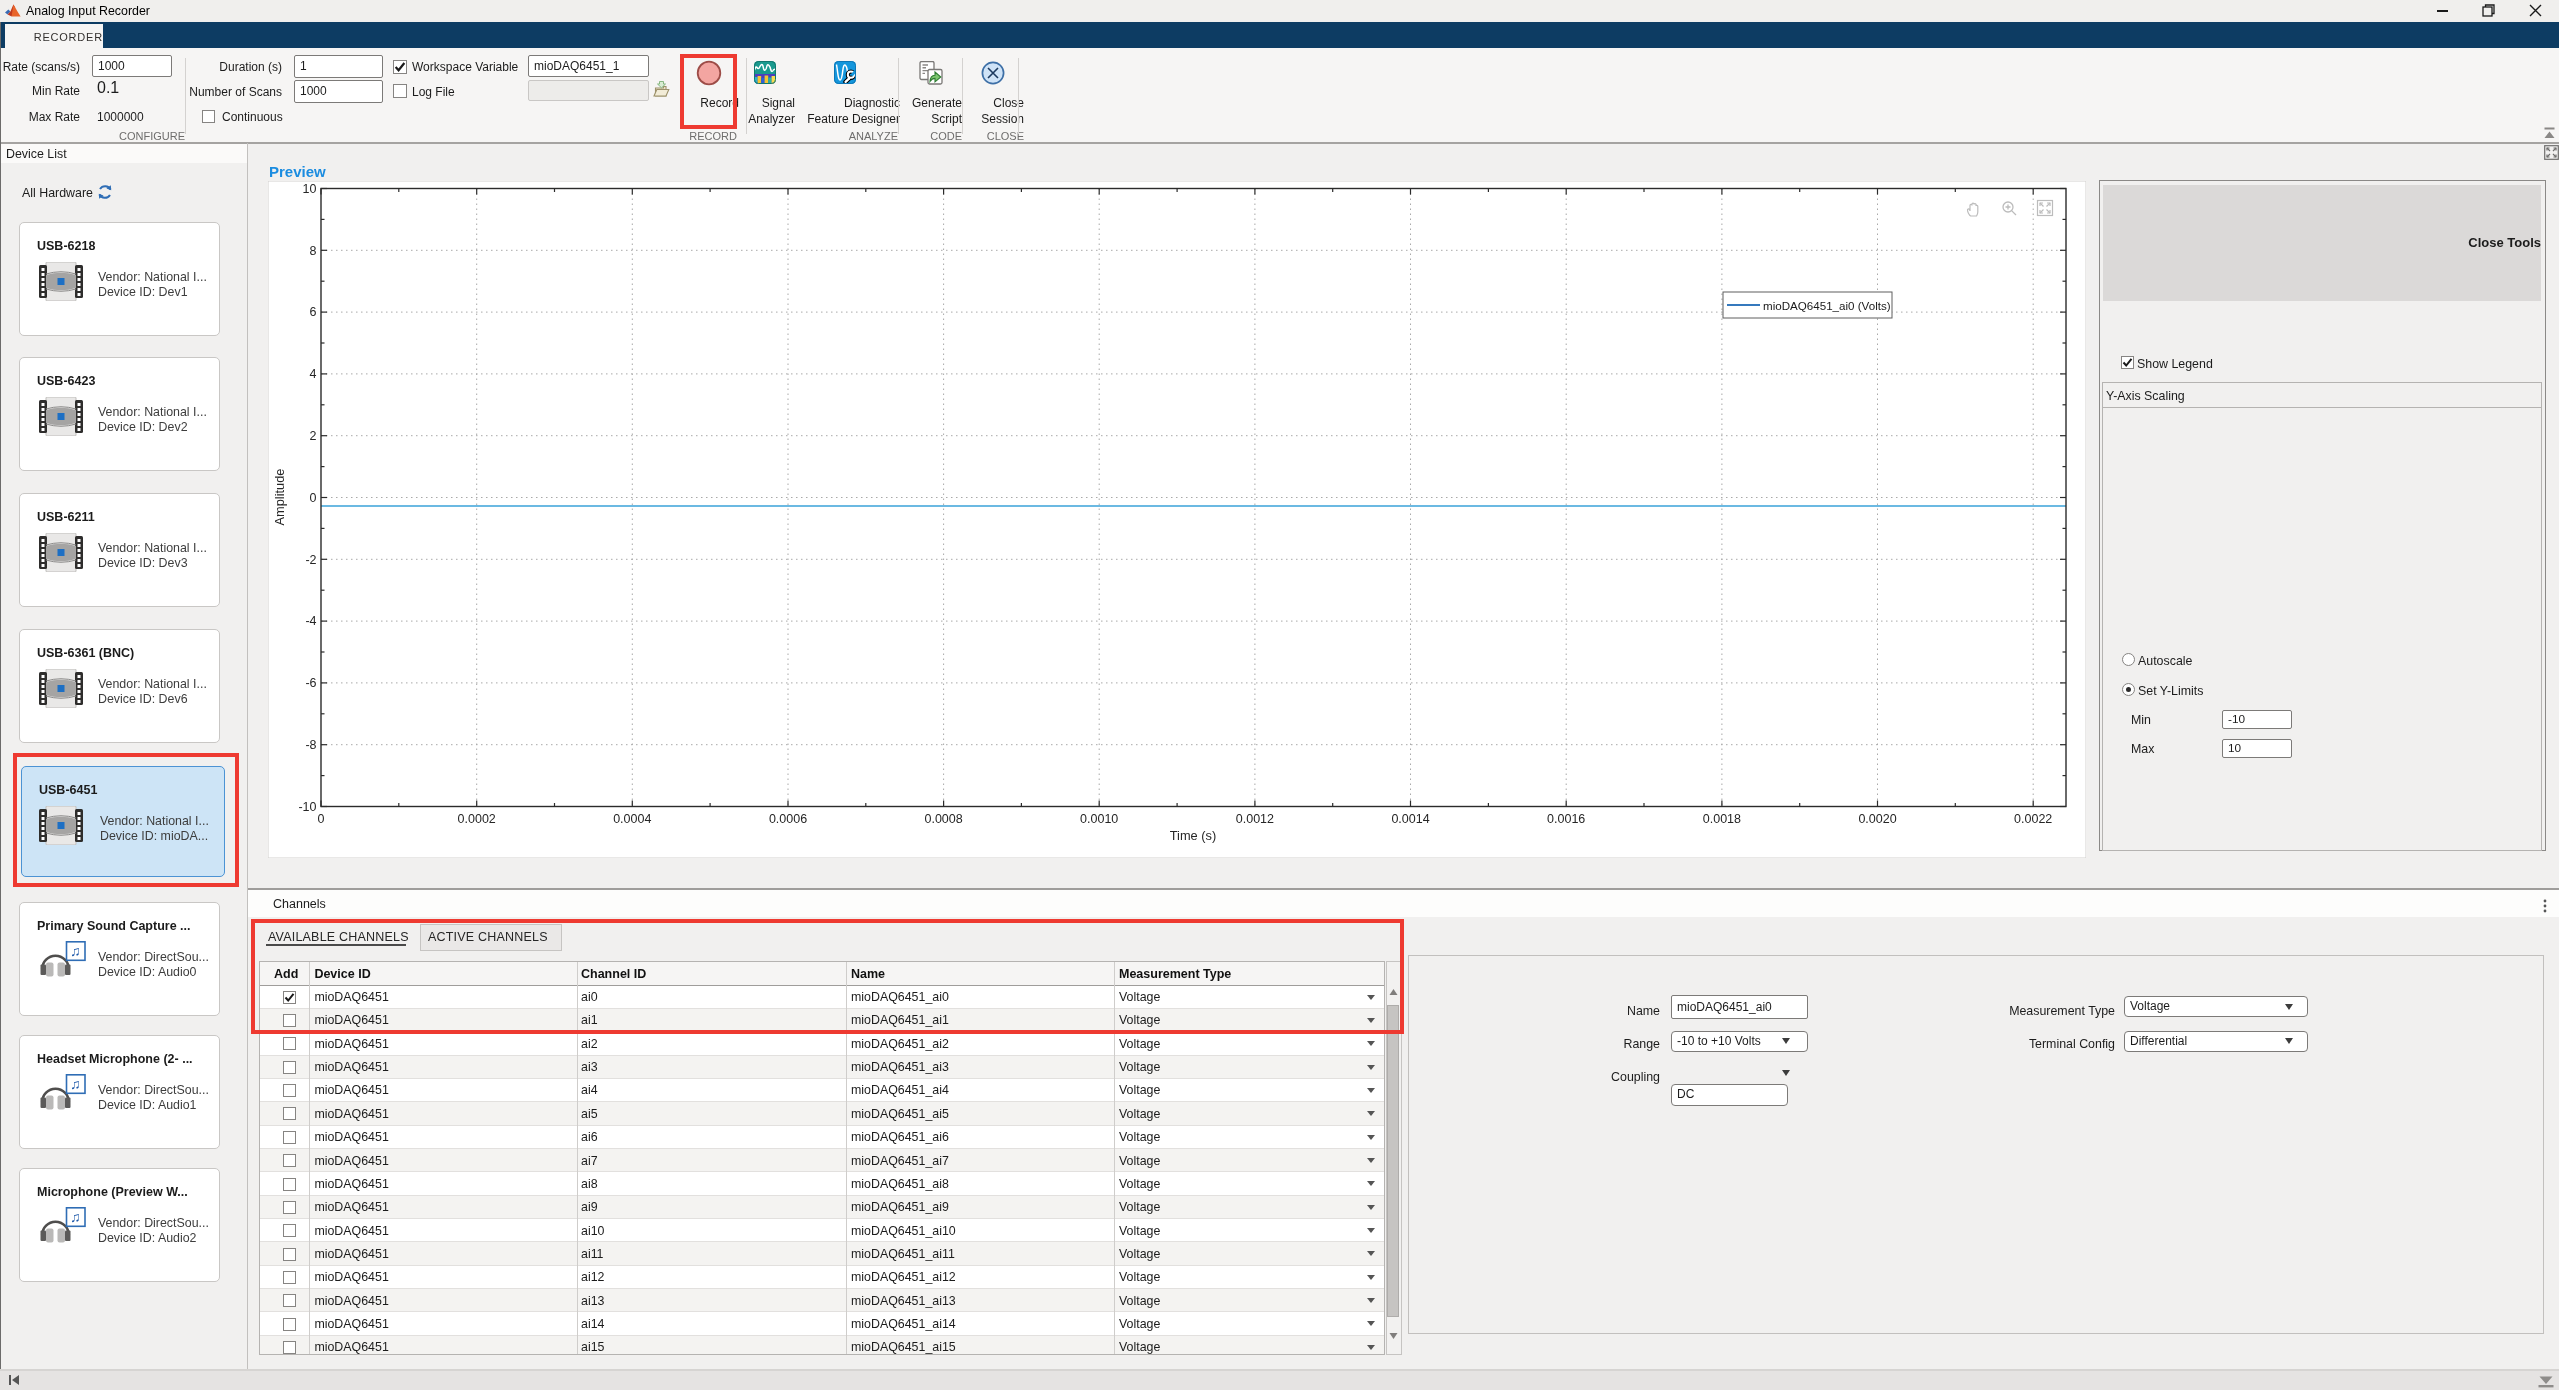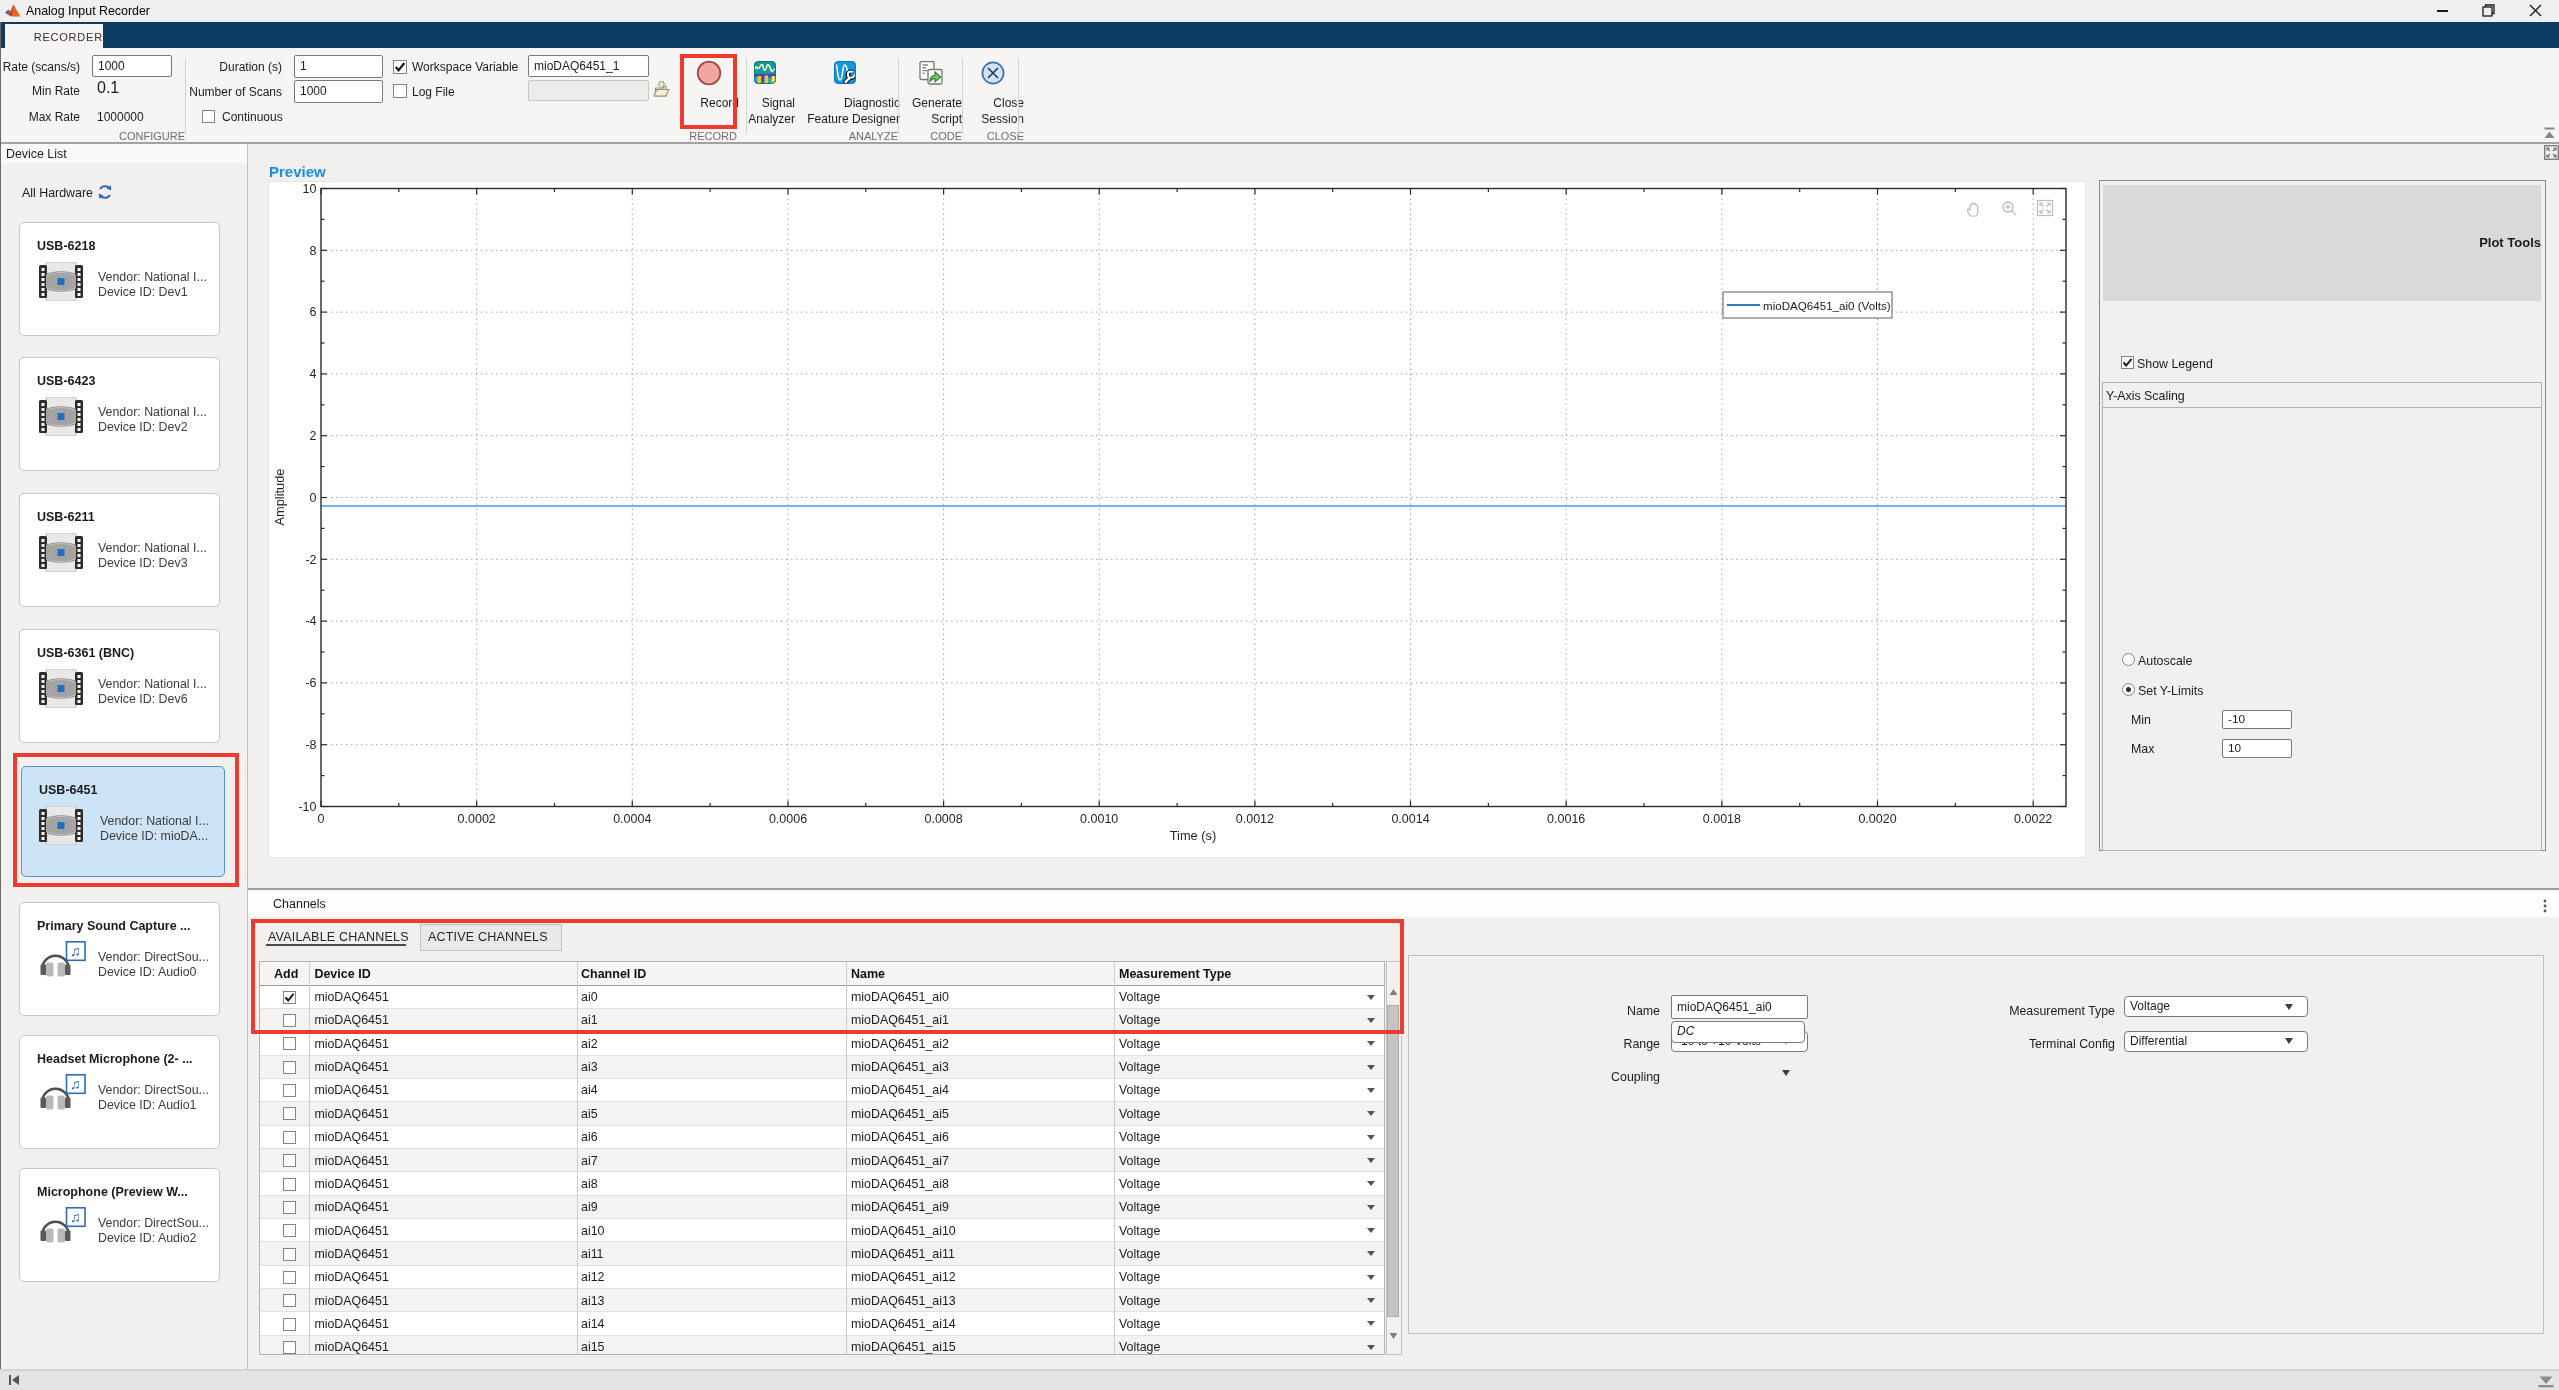--- a/index.html
+++ b/index.html
@@ -497,21 +497,21 @@
         <path d="M6 3.5 V8.5 M3.5 6 H8.5 M9.6 9.6 L14 14"></path>
       </g>
       <g transform="translate(1769,19)" stroke="#bcbcbc" stroke-width="1.2" fill="none">
 <rect x="0.5" y="0.5" width="15" height="15"></rect>
         <path d="M3 3 L6.5 6.5 M13 3 L9.5 6.5 M3 13 L6.5 9.5 M13 13 L9.5 9.5"></path>
 <path d="M3 6 V3 H6 M10 3 H13 V6 M3 10 V13 H6 M13 10 V13 H10"></path>
       </g>
     </svg>
     <div class="abs" style="left:2099px;top:180px;width:447px;height:671px;border:1.5px solid #8b8987;background:#f1f0ef;"></div>
     <div class="abs" style="left:2103px;top:184.5px;width:438px;height:116px;background:#dbd9d8;"></div>
-    <div class="t tc" style="left:2103px;width:438px;top:236px;font-size:13px;font-weight:bold;color:#1b1b1b;">Plot Tools</div>
+    <div class="t tc" style="left:2103px;width:438px;top:236px;font-size:13px;font-weight:bold;color:#1b1b1b;">Close Tools</div>
     <div class="cb" style="left:2121px;top:356px;width:13px;height:13px">
       <svg width="11" height="11" viewBox="0 0 11 11" style="position:absolute;left:0px;top:0px">
         <path d="M1.5 5.5 L4.2 8.5 L9.5 1.8" fill="none" stroke="#1a1a1a" stroke-width="2"></path>
       </svg>
     </div>
     <div class="t" style="left:2137px;top:357px;font-size:12.4px;">Show Legend</div>
     <div class="abs" style="left:2101.5px;top:382px;width:440px;height:468.5px;border:1px solid #b5b3b1;"></div>
     <div class="t" style="left:2106px;top:388.5px;font-size:12.4px;">Y-Axis Scaling</div>
     <div class="abs" style="left:2101.5px;top:407px;width:440px;height:1px;background:#b5b3b1;"></div>
     <div class="rb" style="left:2122px;top:652.5px"></div>
@@ -673,21 +673,21 @@
     </svg>
     <div class="abs" style="left:1387px;top:1005px;width:12px;height:312px;background:#c6c4c2;border:1px solid #aeacaa;"></div>
     <div class="redrect" style="left:251px;top:919px;width:1153px;height:115px;"></div>
     <div class="abs" style="left:1408px;top:955px;width:1136px;height:378.5px;border:1px solid #c2c0be;"></div>
     <div class="t" style="right:899px;top:1004px;font-size:12.4px;">Name</div>
     <div class="box" style="left:1671px;top:995px;width:137px;height:24px;line-height:22px;">mioDAQ6451_ai0</div>
     <div class="t" style="right:899px;top:1037px;font-size:12.4px;">Range</div>
     <div class="box" style="left:1671px;top:1030.5px;width:137px;height:21.5px;line-height:19.5px;border-radius:4px;">-10 to +10 Volts</div>
     <div class="ddt" style="left:1782px;top:1038px;"></div>
     <div class="t" style="right:899px;top:1069.5px;font-size:12.4px;">Coupling</div>
-    <div class="box" style="left:1671px;top:1021px;width:134px;height:21.5px;line-height:19.5px;border-radius:4px;font-style:italic;">DC</div>
+    <div class="box" style="left:1671px;top:1084px;width:117px;height:21.5px;line-height:19.5px;border-radius:4px;">DC</div>
     <div class="ddt" style="left:1782px;top:1070px;"></div>
     <div class="t" style="right:444px;top:1004px;font-size:12.4px;">Measurement Type</div>
     <div class="box" style="left:2124px;top:995.5px;width:184px;height:21.5px;line-height:19.5px;border-radius:4px;">Voltage</div>
     <div class="ddt" style="left:2285px;top:1003.5px;"></div>
     <div class="t" style="right:444px;top:1037px;font-size:12.4px;">Terminal Config</div>
     <div class="box" style="left:2124px;top:1030.5px;width:184px;height:21.5px;line-height:19.5px;border-radius:4px;">Differential</div>
     <div class="ddt" style="left:2285px;top:1038px;"></div>
     <div class="abs" style="left:0;top:1368.5px;width:2559px;height:21.5px;background:#e5e3e2;border-top:2.5px solid #d6d4d2;"></div>
     <svg class="abs" style="left:8px;top:1374px" width="12" height="12" viewBox="0 0 12 12" fill="#555">
 <rect x="1" y="1" width="2" height="10"></rect>

